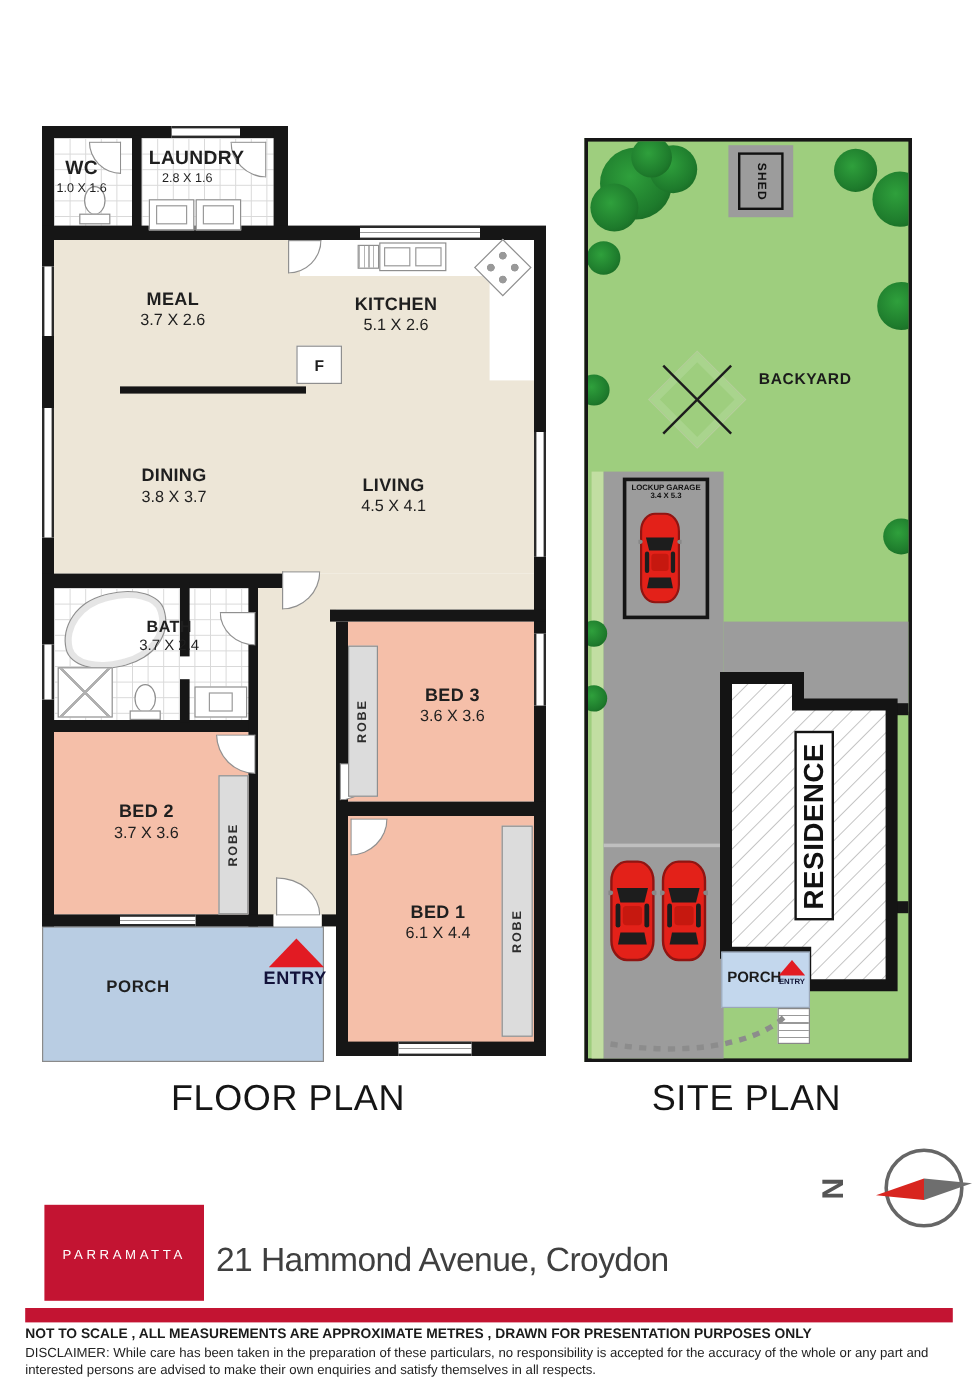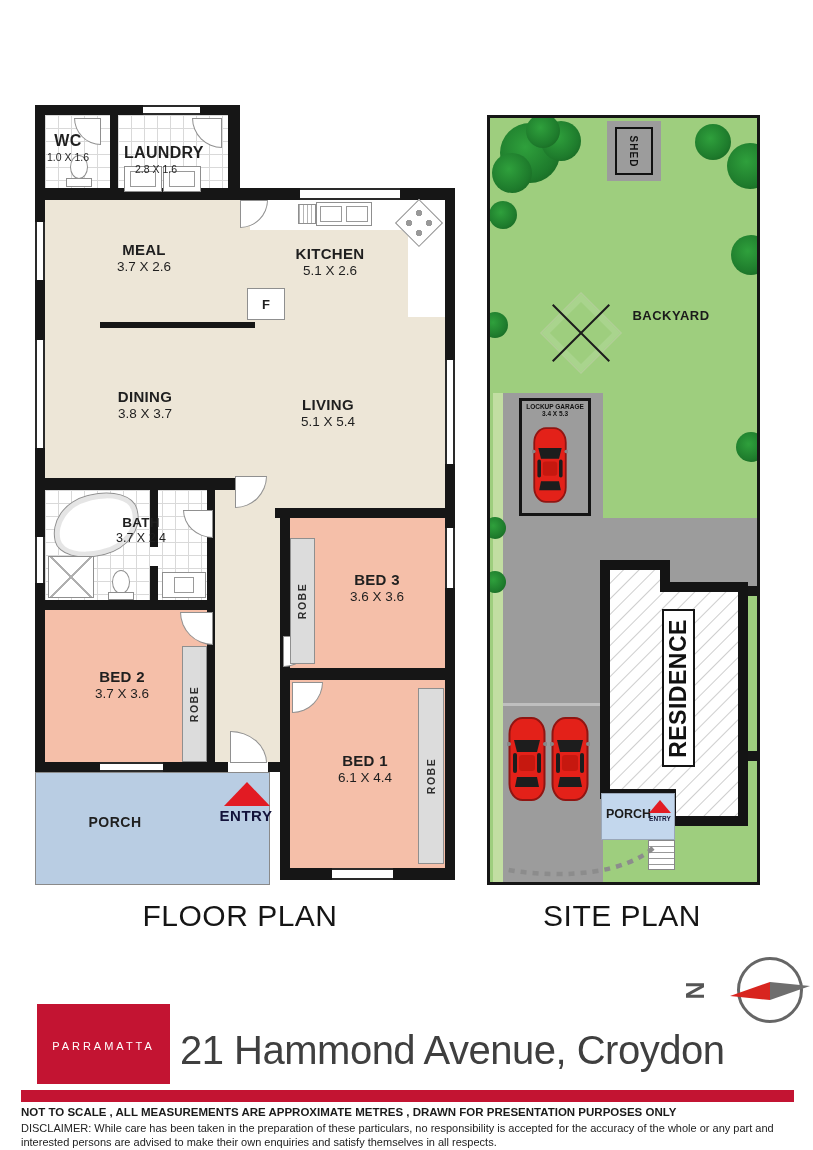--- a/index.html
+++ b/index.html
@@ -133,39 +133,39 @@
         <span class="rot">ROBE</span>
       </div>
     <div class="robe" style="left:418px;top:688px;width:26px;height:176px">
         <span class="rot">ROBE</span>
       </div>
 
     <div class="rl sm" style="left:39px;top:132px;width:58px">
         <span class="nm">WC</span>
         <span class="dm">1.0 X 1.6</span>
       </div>
-    <div class="rl sm" style="left:124px;top:144px;width:64px">
+    <div class="rl sm" style="left:124px;top:124px;width:64px">
         <span class="nm">LAUNDRY</span>
         <span class="dm">2.8 X 1.6</span>
       </div>
     <div class="rl" style="left:94px;top:241px;width:100px">
         <span class="nm">MEAL</span>
         <span class="dm">3.7 X 2.6</span>
       </div>
     <div class="rl" style="left:280px;top:245px;width:100px">
         <span class="nm">KITCHEN</span>
         <span class="dm">5.1 X 2.6</span>
       </div>
     <div class="rl" style="left:95px;top:388px;width:100px">
         <span class="nm">DINING</span>
         <span class="dm">3.8 X 3.7</span>
       </div>
     <div class="rl" style="left:278px;top:396px;width:100px">
         <span class="nm">LIVING</span>
-        <span class="dm">5.1 X 5.4</span>
+        <span class="dm">4.5 X 4.1</span>
       </div>
     <div class="rl md" style="left:95px;top:515px;width:92px">
         <span class="nm">BATH</span>
         <span class="dm">3.7 X 2.4</span>
       </div>
     <div class="rl" style="left:72px;top:668px;width:100px">
         <span class="nm">BED 2</span>
         <span class="dm">3.7 X 3.6</span>
       </div>
     <div class="rl" style="left:327px;top:571px;width:100px">
@@ -283,19 +283,19 @@
     <div class="abs" style="left:57px;top:7px;width:66px;height:66px;border:3px solid #666;border-radius:50%"></div>
     <svg class="abs" style="left:44px;top:24px" width="92" height="34" viewBox="0 0 92 34">
       <polygon points="6,22 46,8 46,26" fill="#D8251F"></polygon>
       <polygon points="86,12 46,8 46,26" fill="#6e6e6e"></polygon>
     </svg>
   </div>
 
   <div class="abs" style="left:37px;top:1004px;width:133px;height:80px;background:#C31432;display:flex;flex-direction:column;align-items:center;justify-content:center">
     <span style="font-size:11px;letter-spacing:3px;color:#fff;margin-top:3px">PARRAMATTA</span>
   </div>
-  <div class="abs" style="left:180px;top:1024px;width:620px;height:52px;font-size:40px;line-height:52px;color:#3f3f3f;letter-spacing:-.5px;white-space:nowrap">21 Hammond Avenue, Croydon</div>
+  <div class="abs" style="left:180px;top:1024px;width:620px;height:52px;font-size:28px;line-height:52px;color:#3f3f3f;letter-spacing:-.5px;white-space:nowrap">21 Hammond Avenue, Croydon</div>
 
   <div class="abs" style="left:21px;top:1090px;width:773px;height:12px;background:#C31432"></div>
   <div class="abs" style="left:21px;top:1106px;width:773px;font-size:11.5px;font-weight:700;color:#1a1a1a">NOT TO SCALE , ALL MEASUREMENTS ARE APPROXIMATE METRES , DRAWN FOR PRESENTATION PURPOSES ONLY</div>
   <div class="abs" style="left:21px;top:1121px;width:773px;font-size:11px;line-height:1.3;color:#222">DISCLAIMER:  While care has been taken in the preparation of these particulars, no responsibility is accepted for the accuracy of the whole or any part and interested persons are advised to make their own enquiries and satisfy  themselves in all respects.</div>
 
 </div>
 
 </body></html>

